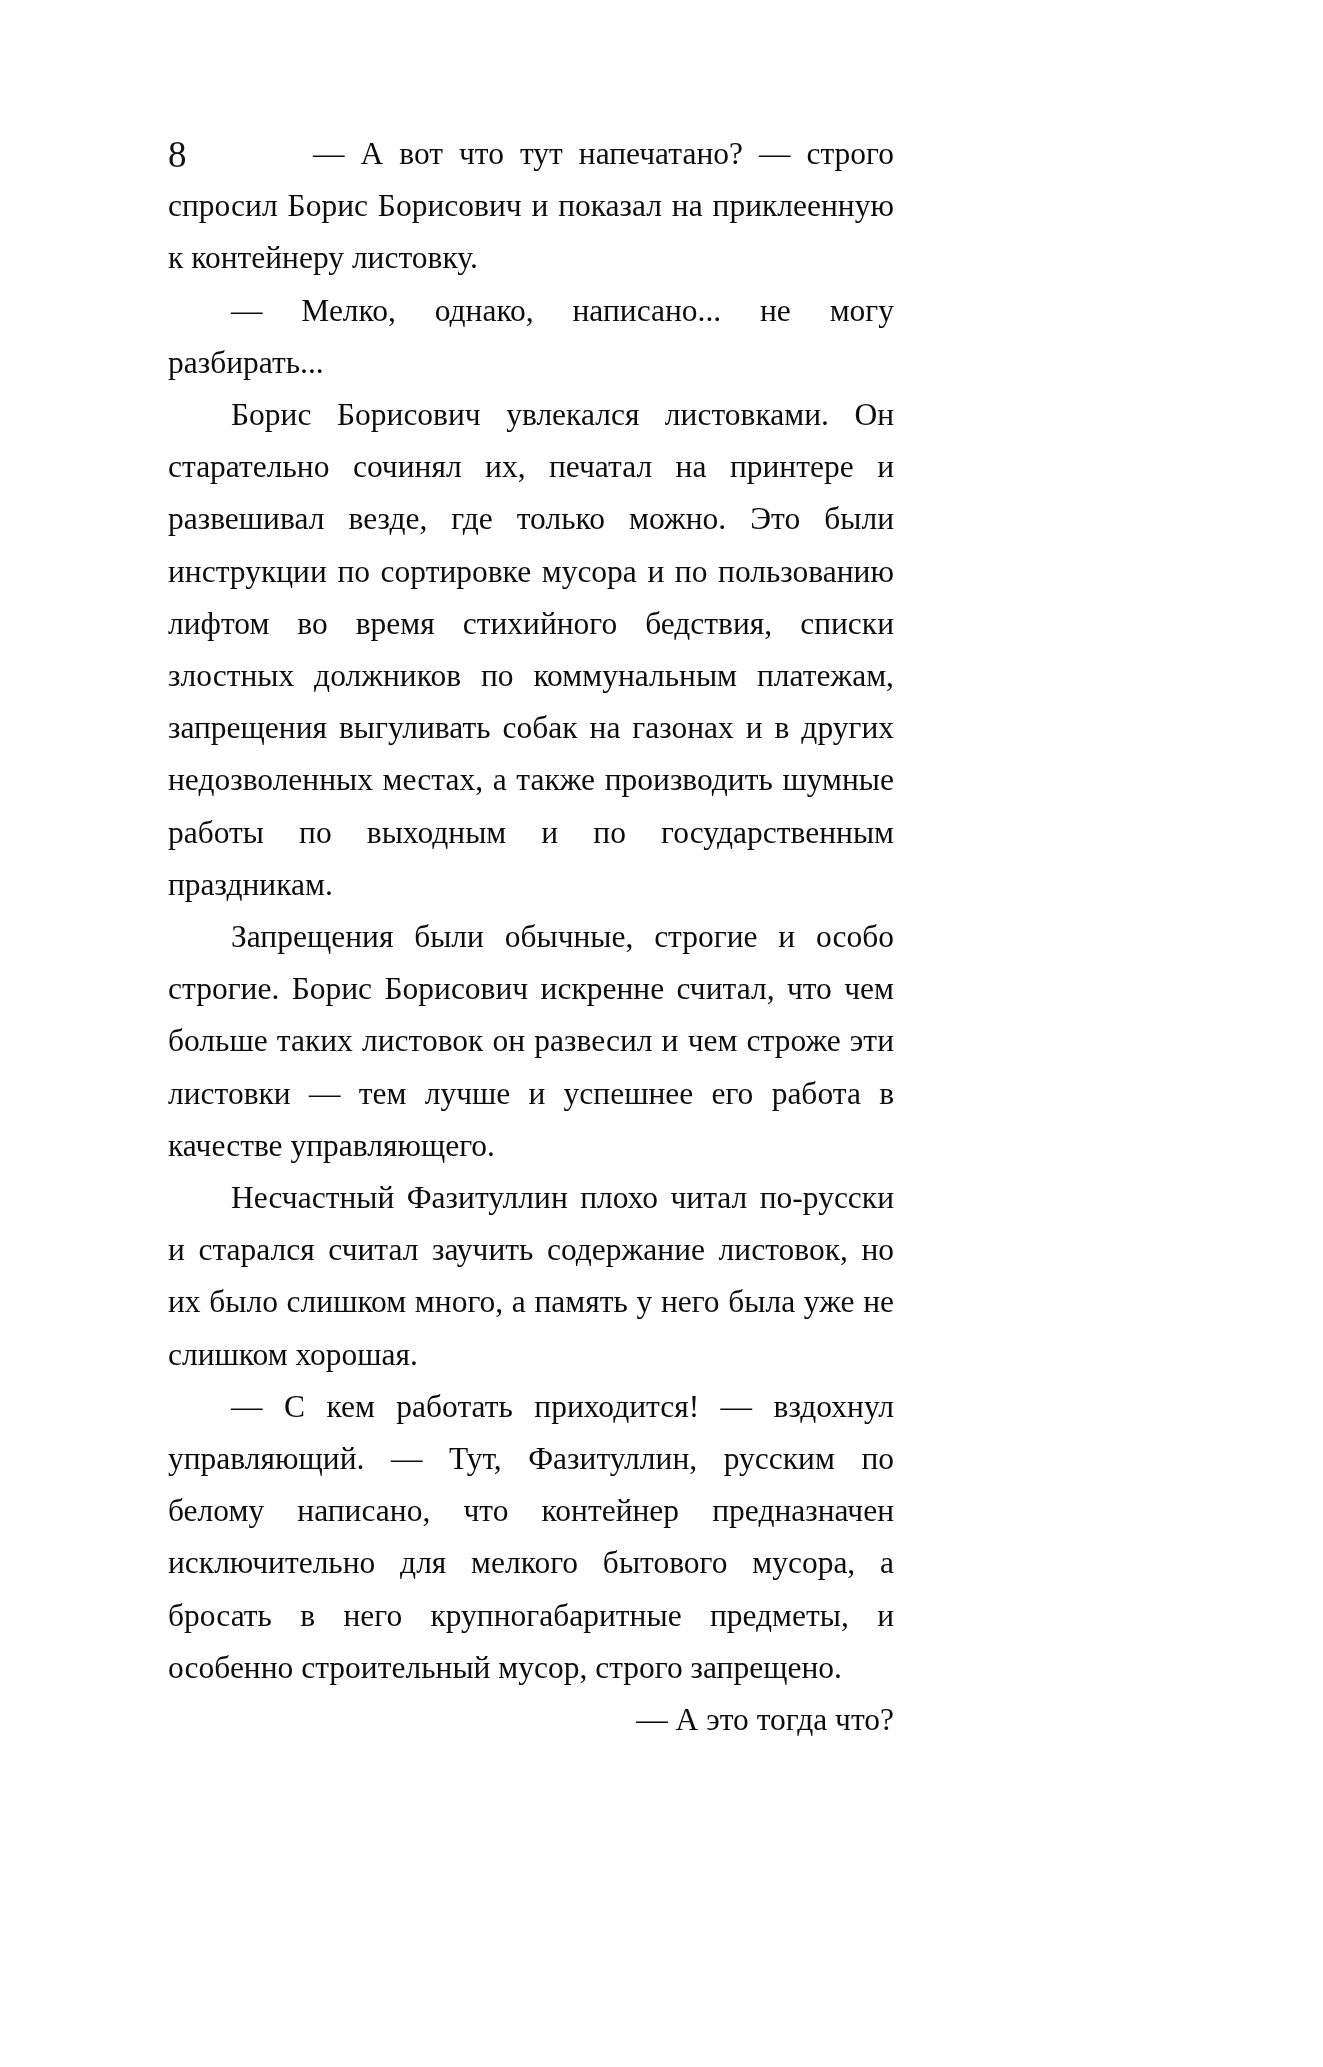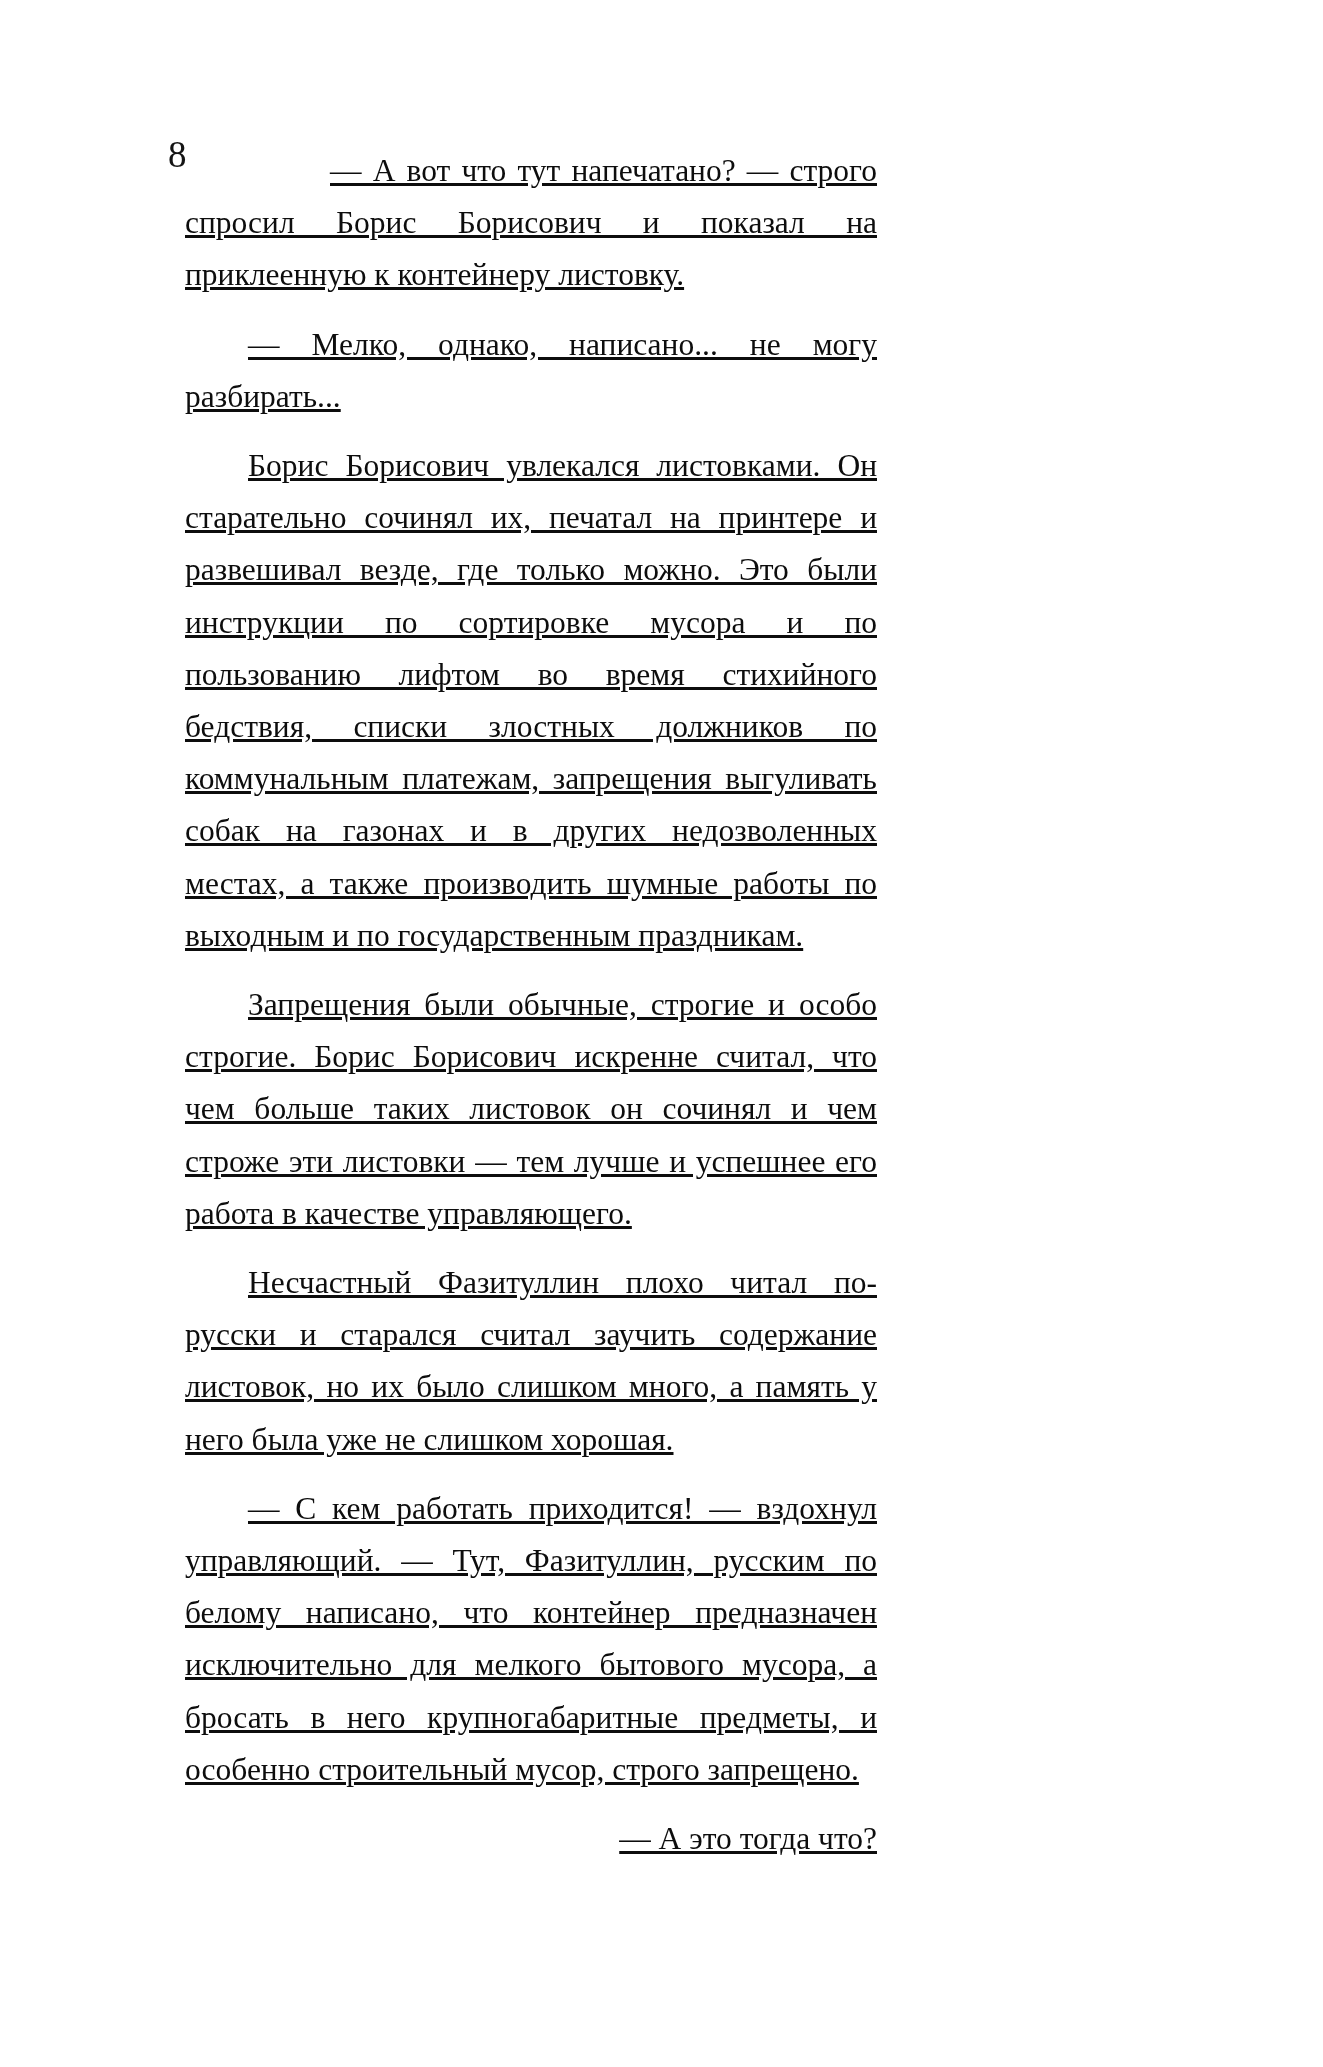--- a/index.html
+++ b/index.html
@@ -28,50 +28,49 @@
     left: 168px;
     top: 128px;
     width: 60px;
     font-size: 37px;
     line-height: 54px;
     font-family: "Liberation Serif", "DejaVu Serif", serif;
     color: #141414;
     letter-spacing: 0px;
   }
   p.para {
-    margin: 17px;
+    margin: 0;
     padding: 0;
     font-size: 31.5px;
     line-height: 52.2px;
     text-align: justify;
     text-justify: inter-word;
     text-indent: 63px;
     hyphens: none;
     -webkit-hyphens: none;
     word-spacing: 0px;
-    text-decoration: underline;
   }
   p.para:last-child {
     text-align: right;
   }
   
   p.para.first {
     text-indent: 145px;
   }
 </style>
 </head>
 <body>
 
 <div class="page">
 
   <div class="folio">8</div>
 
   <div class="content">
     <p class="para first">— А вот что тут напечатано? — строго спросил Борис Борисович и показал на приклеенную к контейнеру листовку.</p>
     <p class="para">— Мелко, однако, написано... не могу разбирать...</p>
     <p class="para">Борис Борисович увлекался листовками. Он старательно сочинял их, печатал на принтере и развешивал везде, где только можно. Это были инструкции по сортировке мусора и по пользованию лифтом во время стихийного бедствия, списки злостных должников по коммунальным платежам, запрещения выгуливать собак на газонах и в других недозволенных местах, а также производить шумные работы по выходным и по государственным праздникам.</p>
-    <p class="para">Запрещения были обычные, строгие и особо строгие. Борис Борисович искренне считал, что чем больше таких листовок он сочинял и чем строже эти листовки — тем лучше и успешнее его работа в качестве управляющего.</p>
+    <p class="para">Запрещения были обычные, строгие и особо строгие. Борис Борисович искренне считал, что чем больше таких листовок он развесил и чем строже эти листовки — тем лучше и успешнее его работа в качестве управляющего.</p>
     <p class="para">Несчастный Фазитуллин плохо читал по-русски и старался считал заучить содержание листовок, но их было слишком много, а память у него была уже не слишком хорошая.</p>
     <p class="para">— С кем работать приходится! — вздохнул управляющий. — Тут, Фазитуллин, русским по белому написано, что контейнер предназначен исключительно для мелкого бытового мусора, а бросать в него крупногабаритные предметы, и особенно строительный мусор, строго запрещено.</p>
     <p class="para">— А это тогда что?</p>
   </div>
 
 </div>
 
 </body></html>

